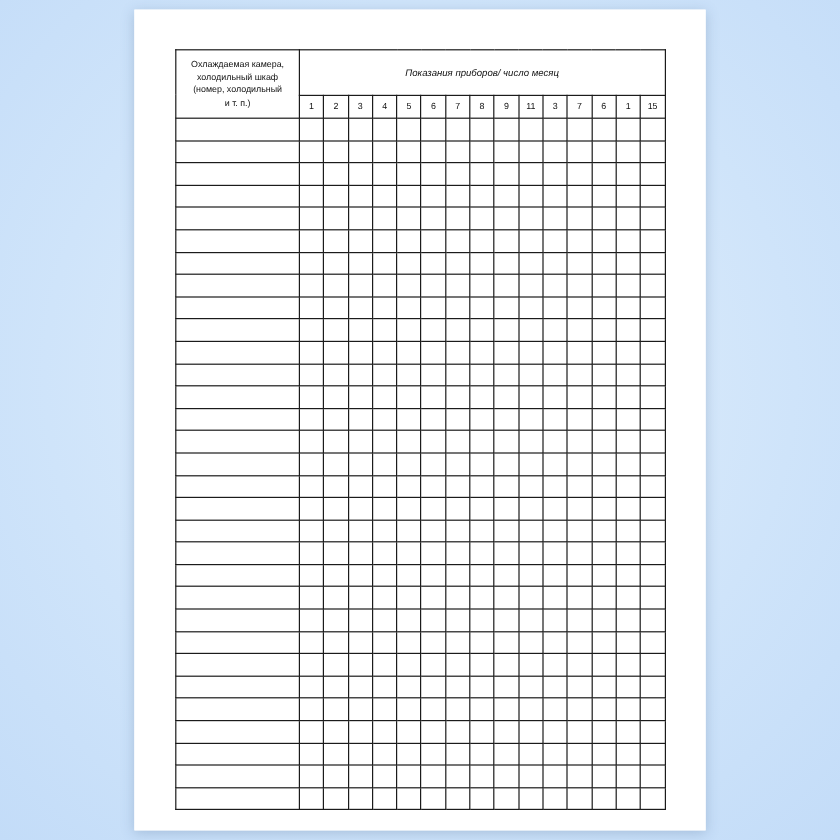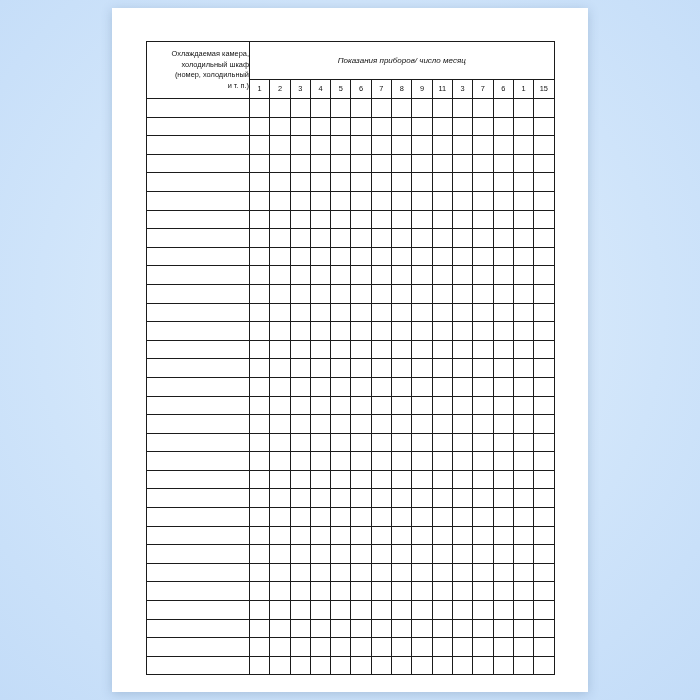--- a/index.html
+++ b/index.html
@@ -53,21 +53,21 @@
     margin: 0;
     font-weight: normal;
     background: #fff;
   }
   th.head-left {
     width: 103px;
     height: 56px;
     font-size: 7.4px;
     line-height: 10.5px;
     color: #111;
-    text-align: right;
+    text-align: center;
     vertical-align: middle;
     padding: 2px 4px;
   }
   th.head-right {
     height: 34px;
     font-size: 8px;
     color: #111;
     text-align: center;
     vertical-align: middle;
     font-style: italic;

